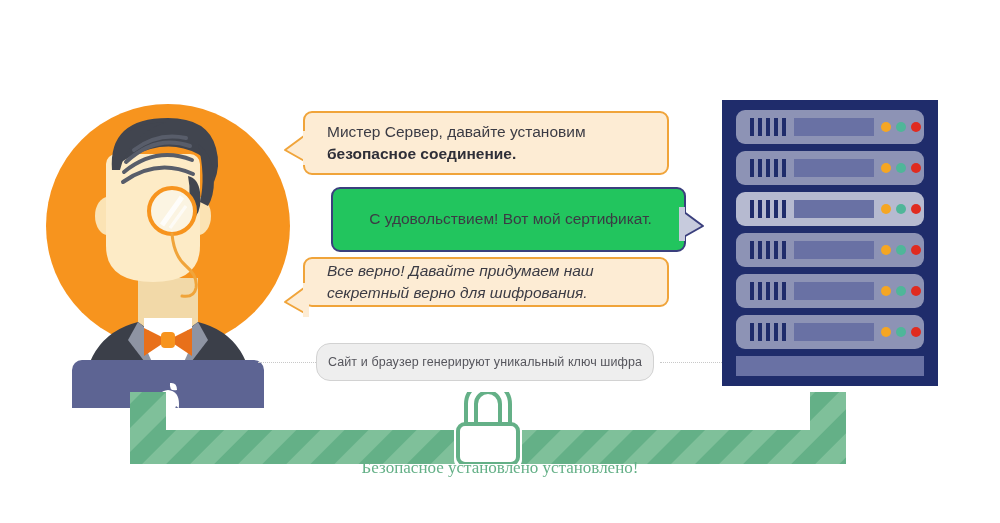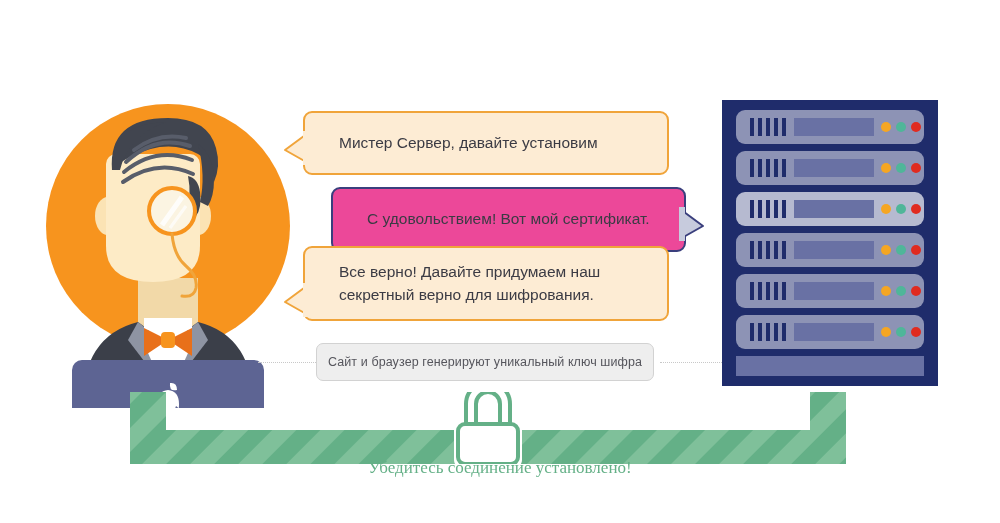--- a/index.html
+++ b/index.html
@@ -33,48 +33,48 @@
   #dotline-right { left: 660px; width: 62px; }
 
   
   .bubble {
     box-sizing: border-box;
     border-radius: 9px;
     border: 2px solid;
     display: flex; align-items: center;
   }
   .bubble p {
-    margin: 12px;
+    margin: 0;
     font-size: 15.5px;
     line-height: 1.45;
     color: #3b3b44;
     padding: 0 18px 0 22px;
   }
   .bubble p b { font-weight: bold; color: #2f2f38; }
 
   .bubble-orange { background: #fdecd4; border-color: #f0a43a; }
-  .bubble-blue   { background: #ec4899; border-color: #3a3f7d; }
+  .bubble-blue   { background: #22c55e; border-color: #3a3f7d; justify-content: center; }
 
   #bubble-1 { left: 303px; top: 111px; width: 366px; height: 64px; }
   #bubble-2 { left: 331px; top: 187px; width: 355px; height: 65px; }
-  #bubble-3 { left: 303px; top: 246px; width: 366px; height: 75px; }
+  #bubble-3 { left: 303px; top: 257px; width: 366px; height: 50px; font-style: italic; }
 
   
   .tail { pointer-events: none; }
   #tail-1 { left: 283px; top: 131px; }
   #tail-2 { left: 679px; top: 207px; }
   #tail-3 { left: 283px; top: 283px; }
 
   
   #note-box {
     left: 316px; top: 343px; width: 338px; height: 38px;
     box-sizing: border-box;
     background: #eeeeee;
     border: 1px solid #d2d2d2;
-    border-radius: 7px;
+    border-radius: 14px;
     display: flex; align-items: center; justify-content: center;
   }
   #note-box span {
     font-size: 12.5px; color: #55555c; letter-spacing: .1px;
   }
 
   
   #bracket { left: 118px; top: 392px; width: 740px; height: 72px; }
 
   
@@ -244,20 +244,21 @@
       <rect x="14" y="256" width="188" height="20" fill="#6971a4"></rect>
     </svg>
   </div>
 
   <div class="abs dotline" id="dotline-left"></div>
   <div class="abs dotline" id="dotline-right"></div>
 
   <div class="abs bubble bubble-orange" id="bubble-1">
     <p>
       <span>Мистер Сервер, давайте установим</span><br>
+      <b>безопасное соединение.</b>
     </p>
   </div>
   <svg class="abs tail" id="tail-1" width="26" height="34" viewBox="0 0 26 34">
     <path d="M25 2 L2 19 L25 32 Z" fill="#fdecd4" stroke="#f0a43a" stroke-width="2" stroke-linejoin="round"></path>
     <rect x="20" y="0" width="8" height="34" fill="#fdecd4"></rect>
   </svg>
 
   <div class="abs bubble bubble-blue" id="bubble-2">
     <p>
       <span>С удовольствием! Вот мой сертификат.</span><br>
@@ -303,15 +304,15 @@
         <path d="M12 0 h36 v38 h644 v-38 h36 v72 h-716 z" fill="url(#stripes)"></path>
       </g>
 
       <g>
         <path d="M348 12 a22 22 0 0 1 44 0 v20 h-10 v-20 a12 12 0 0 0 -24 0 v20 h-10 z" fill="#ffffff" stroke="#64b087" stroke-width="4" stroke-linejoin="round"></path>
         <rect x="340" y="32" width="60" height="40" rx="7" fill="#ffffff" stroke="#64b087" stroke-width="4"></rect>
       </g>
     </svg>
   </div>
 
-  <div class="abs" id="caption">Убедитесь соединение установлено!</div>
+  <div class="abs" id="caption">Безопасное установлено установлено!</div>
 
 </div>
 
 </body></html>

